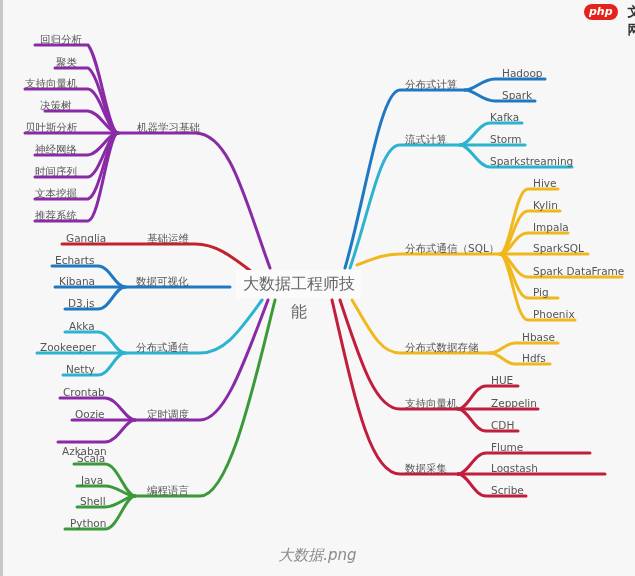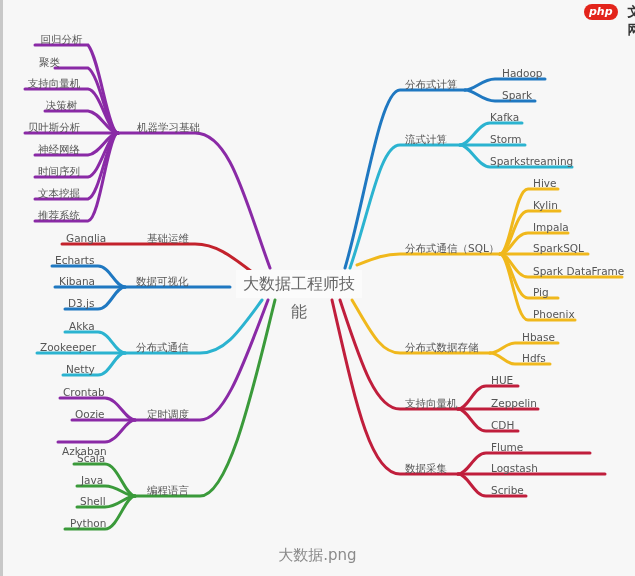--- a/index.html
+++ b/index.html
@@ -1,24 +1,24 @@
 <!DOCTYPE html>
 <html><head>
 <meta charset="utf-8">
 <style>
   html, body { margin: 0; padding: 0; }
   body { width: 635px; height: 576px; background: #f7f7f7; position: relative; overflow: hidden;
          font-family: "DejaVu Sans", "Liberation Sans", sans-serif; }
   .left-border { position: absolute; left: 0; top: 0; width: 3px; height: 576px; background: #c8c8c8; }
   svg.map { position: absolute; left: 0; top: 0; }
   .lbl { position: absolute; font-size: 10.5px; color: #555; white-space: nowrap; line-height: 12px; }
-  .lbl.r { text-align: center; }
+  .lbl.r { text-align: left; }
   .center-node { position: absolute; left: 236px; top: 270px; width: 126px; height: 28px; background: #fbfbfb;
          font-size: 16px; color: #666; line-height: 28px; text-align: center; }
-  .caption { position: absolute; left: 0; width: 635px; top: 546px; text-align: center; font-size: 15px; color: #8a8a8a; }
+  .caption { position: absolute; left: 0; width: 635px; top: 546px; text-align: center; font-size: 15px; color: #8a8a8a; font-style: italic; }
   .logo { position: absolute; left: 584px; top: 3px; height: 18px; display: flex; align-items: center; gap: 10px; }
   .logo-badge { background: #e3241b; color: #fff; font-size: 11px; font-weight: bold; border-radius: 9px;
          padding: 0 5px; height: 16px; line-height: 16px; font-style: italic; }
   .logo-text { color: #333; font-size: 13px; font-weight: bold; }
 </style>
 </head>
 <body>
 
 <div class="left-border"></div>
 
@@ -112,21 +112,21 @@
     <path d="M458,474 C468,474 474,453 486,453 L590,453"></path>
     <path d="M458,474 L605,474"></path>
     <path d="M458,474 C468,474 474,496 486,496 L526,496"></path>
   </g>
 </svg>
 
 <div class="center-node">大数据工程师技能</div>
 
 <div class="lbl" style="left:137px;top:121px">机器学习基础</div>
 <div class="lbl r" style="left:40px;top:33px;width:43px">回归分析</div>
-<div class="lbl r" style="left:28px;top:56px;width:43px">聚类</div>
+<div class="lbl r" style="left:56px;top:56px;width:43px">聚类</div>
 <div class="lbl r" style="left:25px;top:77px;width:58px">支持向量机</div>
 <div class="lbl r" style="left:40px;top:99px;width:43px">决策树</div>
 <div class="lbl r" style="left:25px;top:121px;width:58px">贝叶斯分析</div>
 <div class="lbl r" style="left:35px;top:143px;width:48px">神经网络</div>
 <div class="lbl r" style="left:35px;top:165px;width:48px">时间序列</div>
 <div class="lbl r" style="left:35px;top:187px;width:48px">文本挖掘</div>
 <div class="lbl r" style="left:35px;top:209px;width:48px">推荐系统</div>
 
 <div class="lbl" style="left:147px;top:232px">基础运维</div>
 <div class="lbl" style="left:66px;top:232px">Ganglia</div>

